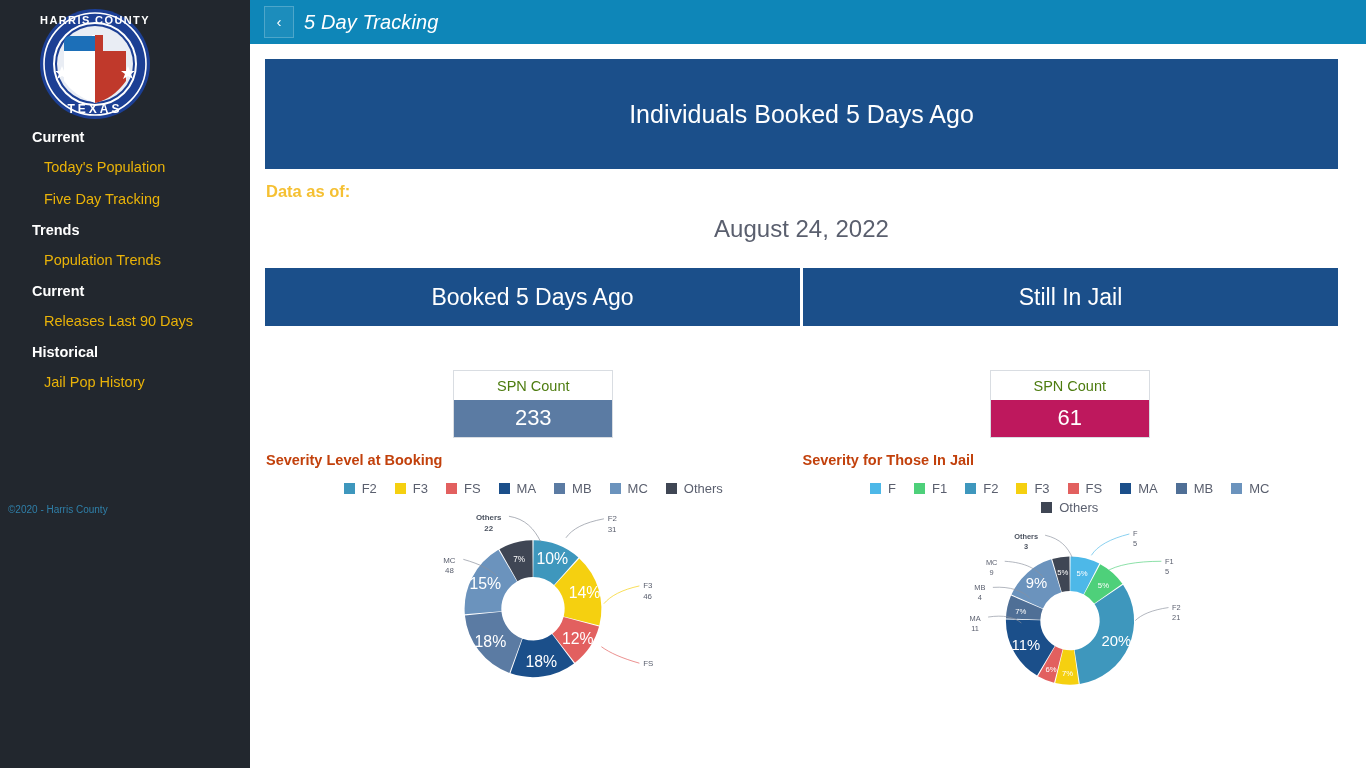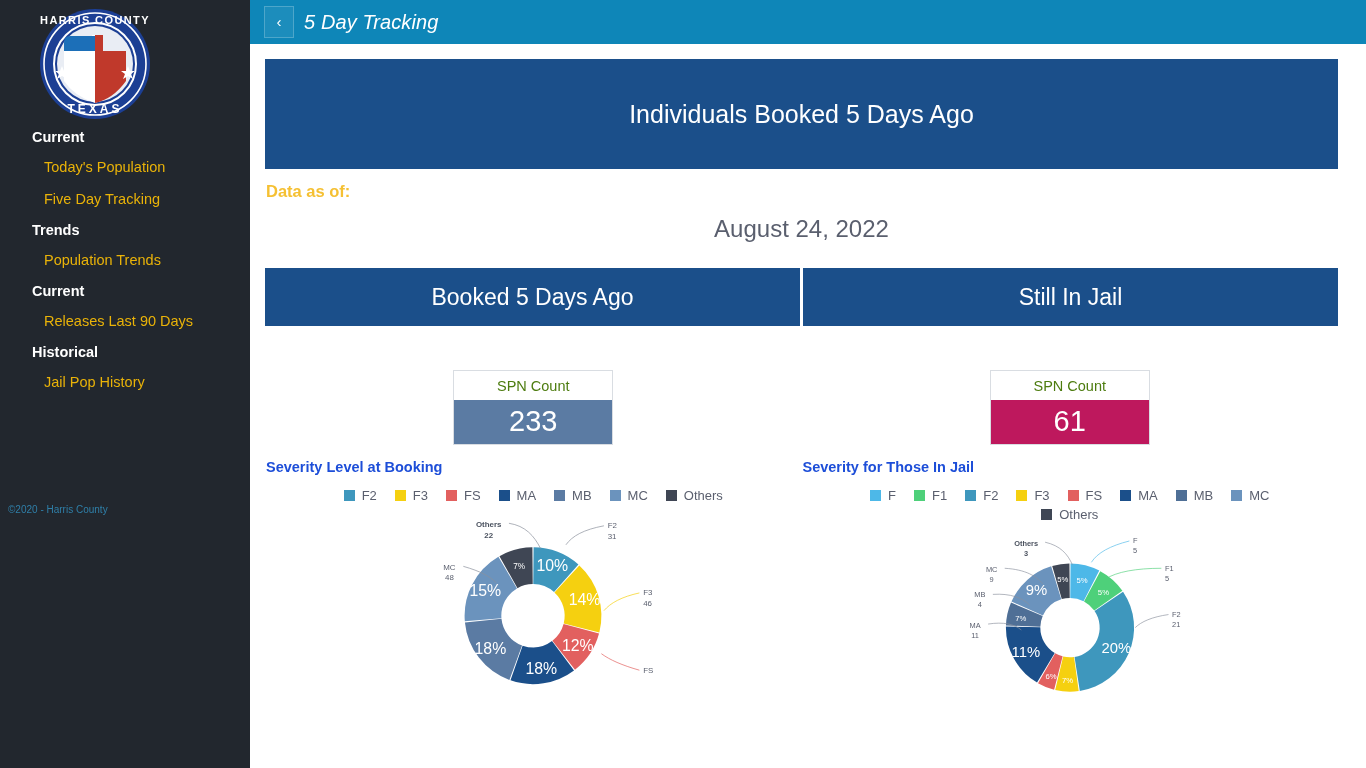--- a/index.html
+++ b/index.html
@@ -140,32 +140,32 @@
     background: #ffffff;
     text-align: center;
   }
   .kpi-title {
     font-size: 14.5px;
     color: #4d7c0f;
     padding: 7px 0 6px 0;
     background: #ffffff;
   }
   .kpi-value {
-    font-size: 29px;
+    font-size: 22px;
     color: #ffffff;
     padding: 6px 0 8px 0;
     line-height: 1.05;
   }
   .kpi-value.blue  { background: #5b7ba3; }
   .kpi-value.green { background: #be185d; }
 
   .chart-title {
     font-size: 14.5px;
     font-weight: 700;
-    color: #1d4ed8;
+    color: #c2410c;
     padding: 14px 0 0 1px;
   }
 
   .legend {
     display: flex; flex-wrap: wrap;
     justify-content: center;
     padding: 13px 30px 0 30px;
     row-gap: 4px;
   }
   .legend-item {

